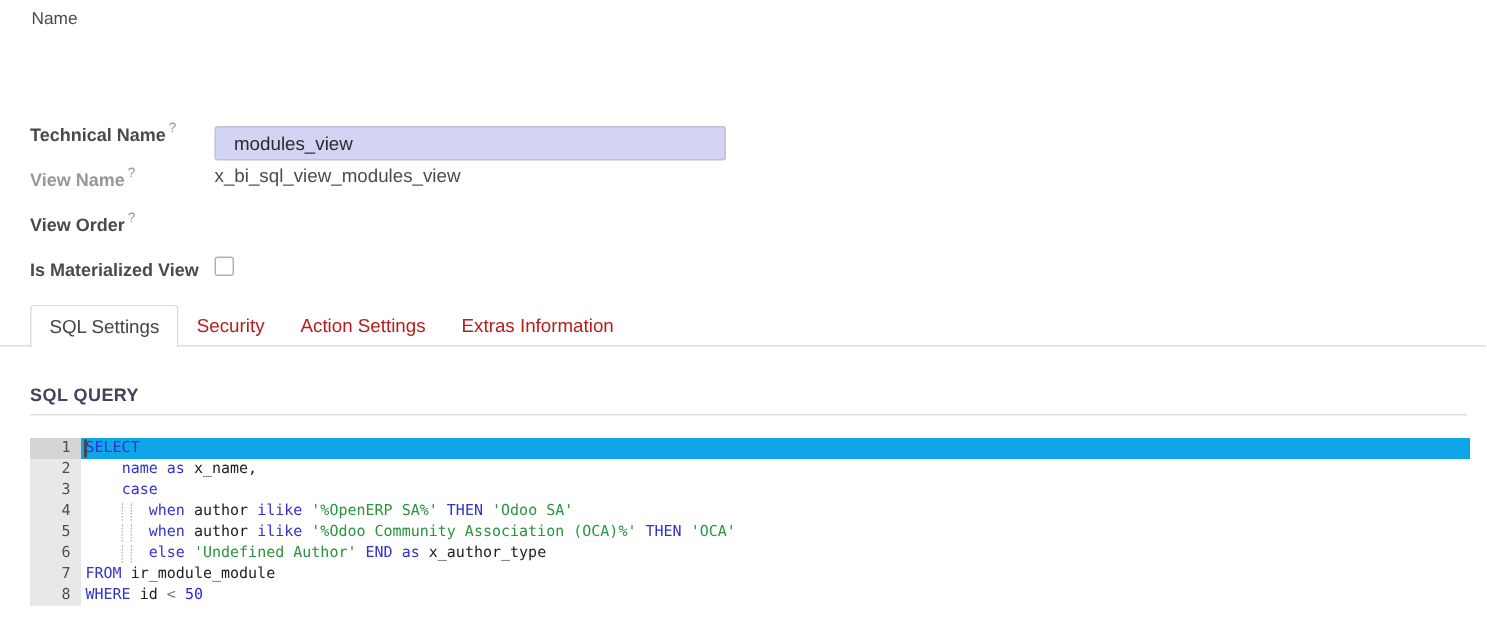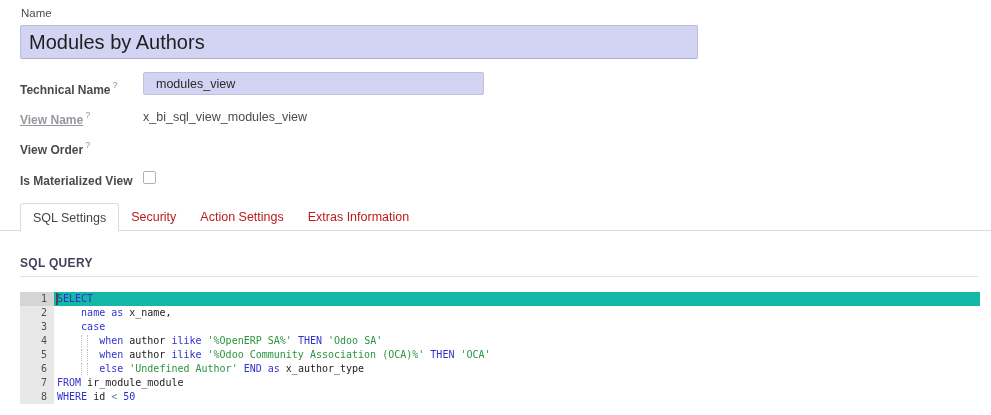--- a/index.html
+++ b/index.html
@@ -9,21 +9,21 @@
   
   .name-label{position:absolute;left:21px;top:7px;font-size:11.5px;color:#4c4c4c;}
   .name-input{position:absolute;left:20px;top:25px;width:678px;height:34px;box-sizing:border-box;
               background:var(--field-bg);border:1px solid #bcbcd8;border-bottom-color:#adadc5;
               border-radius:2px;font-family:"Liberation Sans",sans-serif;
               font-size:20px;color:#1f1f1f;padding:0 8px;outline:none;}
 
   
   .frow{position:absolute;left:20px;}
   .flabel{font-size:12px;font-weight:bold;color:#4a4a4a;text-align:right;}
-  .flabel.muted{color:#97979f;text-decoration:underline;}
+  .flabel.muted{color:#97979f;}
   sup.help{font-size:9px;color:#8f8fa3;font-weight:normal;margin-left:2px;}
   .finput{position:absolute;box-sizing:border-box;width:341px;height:23px;
           background:var(--field-bg);border:1px solid #c0c0da;border-radius:2px;
           font-family:"Liberation Sans",sans-serif;font-size:12.5px;color:#2b2b2b;
           padding:0 7px;outline:none;}
   .fvalue{position:absolute;font-size:12.5px;color:#4c4c4c;}
   .checkbox{position:absolute;width:13px;height:13px;box-sizing:border-box;
             border:1px solid #b3b3b3;border-radius:2px;background:#fff;}
 
   
@@ -41,38 +41,37 @@
   .sql-hr{position:absolute;left:20px;top:276px;width:958px;height:0;border-top:1px solid #e0e0e0;}
 
   
   .editor{position:absolute;left:20px;top:292px;width:960px;height:112px;
           font-family:"DejaVu Sans Mono",monospace;font-size:10px;line-height:14px;}
   .gutter{position:absolute;left:0;top:0;width:34px;height:112px;background:#e8e8e8;}
   .gcell{height:14px;text-align:right;padding-right:7px;color:#4f4f4f;box-sizing:border-box;}
   .gcell.active{background:#d5d5d5;}
   .code{position:absolute;left:34px;top:0;right:0;height:112px;}
   .cline{position:relative;height:14px;white-space:pre;padding-left:3px;color:#222;}
-  .cline.active{background:#14b8a6;}
+  .cline.active{background:#0ea5e9;}
   .cline .kw{color:var(--kw);} .cline .str{color:var(--str);}
   .cline .num{color:var(--num);text-align:right;} .cline .op{color:var(--op);}
   .guide{position:absolute;top:1px;height:12px;width:0;border-left:1px dotted #bdbdbd;}
   .cursor{position:absolute;left:2px;top:1px;width:2px;height:12px;background:#474747;}
 </style>
 </head>
 <body>
 
 <div class="page" style="--field-bg: #d3d3f3; --kw: #3232cd; --str: #2a9440; --num: #2a2ad0; --op: #687687;">
 
   <div class="name-label">Name</div>
-  <input class="name-input" type="text" value="Modules by Authors" style="">
 
   <div class="frow" style="top:80px">
     <span class="flabel">Technical Name</span><sup class="help">?</sup>
   </div>
-  <input class="finput" style="left: 143px; top: 72px; padding-left: 12px;" type="text" value="modules_view">
+  <input class="finput" style="left: 143px; top: 84px; padding-left: 12px;" type="text" value="modules_view">
 
   <div class="frow" style="top:110px">
     <span class="flabel muted">View Name</span><sup class="help">?</sup>
   </div>
   <div class="fvalue" style="left:143px;top:110px">x_bi_sql_view_modules_view</div>
 
   <div class="frow" style="top:140px">
     <span class="flabel">View Order</span><sup class="help">?</sup>
   </div>
 

